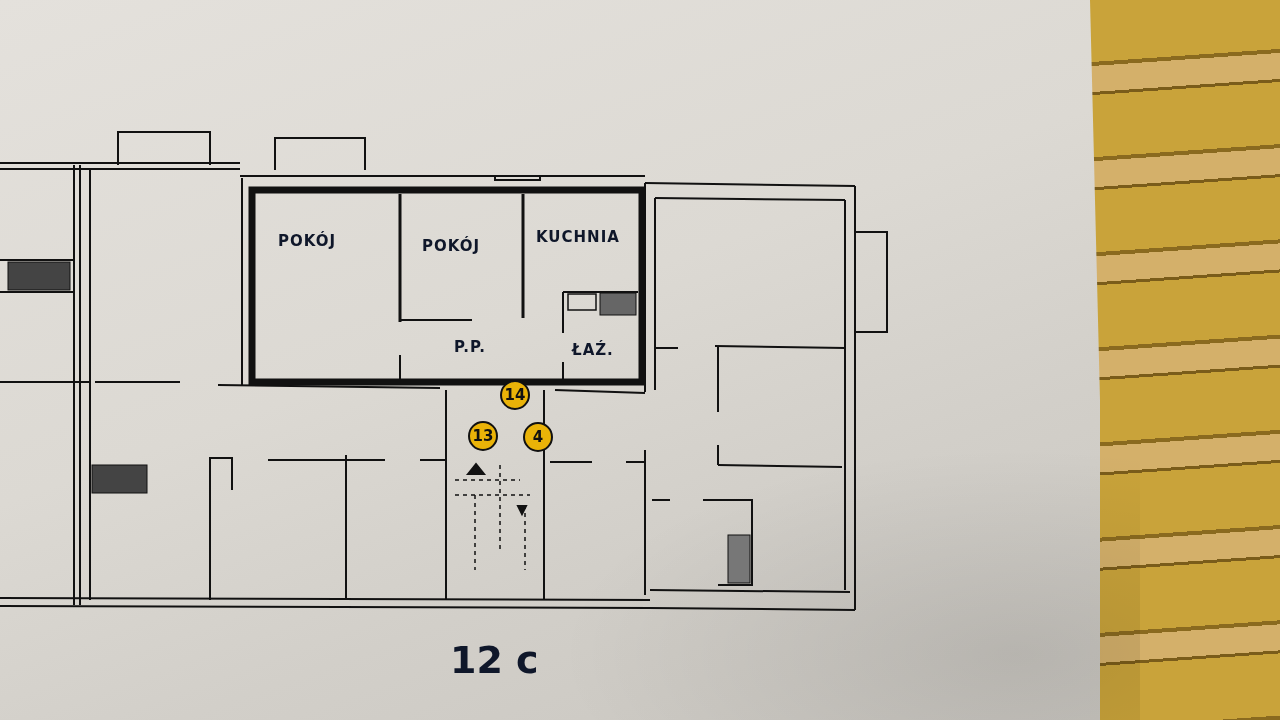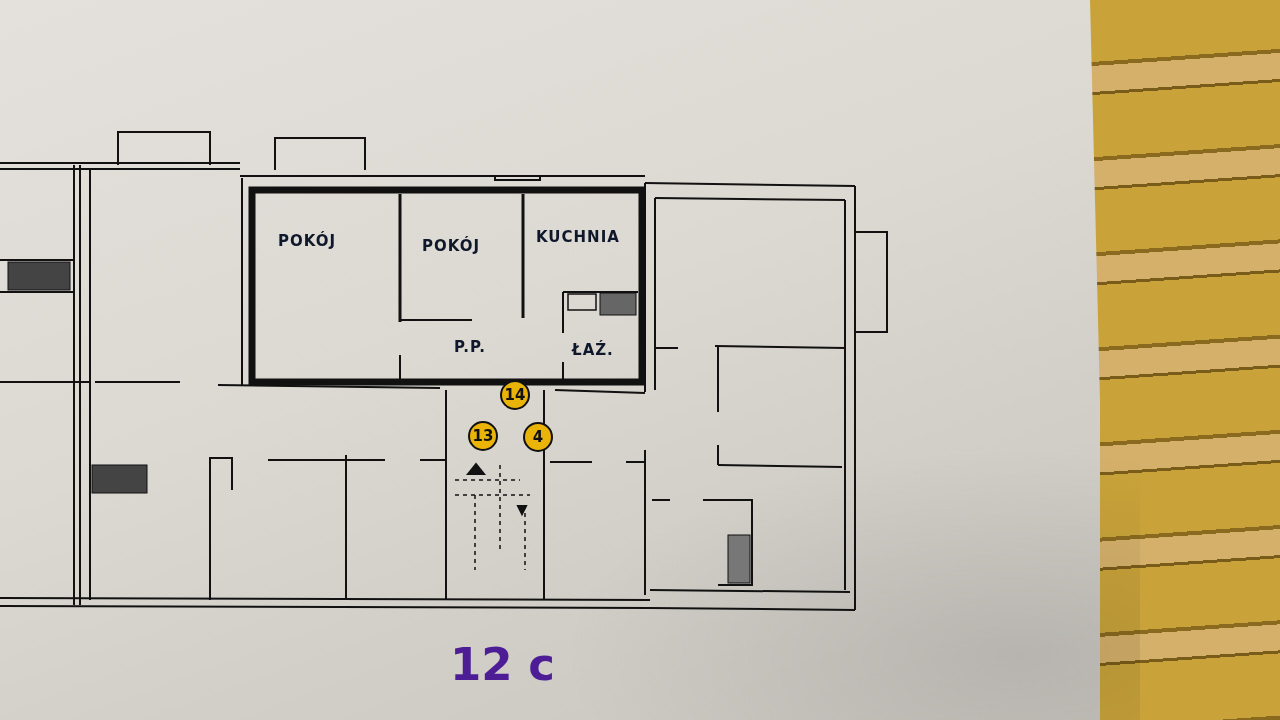--- a/index.html
+++ b/index.html
@@ -13,21 +13,21 @@
     background: linear-gradient(160deg, #e4e1dc 0%, #dcd9d3 45%, #d2cfc9 70%, #c9c6c0 100%);
     clip-path: polygon(0 0, 1090px 0, 1108px 720px, 0 720px);
   }
   .shadow { position:absolute; left:520px; top:430px; width:620px; height:320px;
     background: radial-gradient(ellipse at 80% 70%, rgba(0,0,0,0.10), rgba(0,0,0,0) 65%); }
   svg.plan { position:absolute; left:0; top:0; width:1280px; height:720px; }
   .room-label { position:absolute; font-weight:bold; color:#0f172a; font-size:15px; letter-spacing:1px; }
   .badge { position:absolute; width:30px; height:30px; border:2.5px solid #111; border-radius:50%;
     background:#eab308; color:#111; font-weight:bold; font-size:15px; display:flex;
     align-items:center; justify-content:center; box-sizing:border-box; }
-  .caption { position:absolute; left:450px; top:638px; font-size:45px; font-weight:bold; color:#4c1d95;text-align:right; }
+  .caption { position:absolute; left:450px; top:638px; font-size:38px; font-weight:bold; color:#0f172a;text-align:right; }
 </style>
 </head>
 <body>
 
 <div class="carpet"></div>
 <div class="paper"></div>
 <div class="shadow"></div>
 
 <svg class="plan" viewBox="0 0 1280 720">
   <g stroke="#111" fill="none" stroke-width="2">

